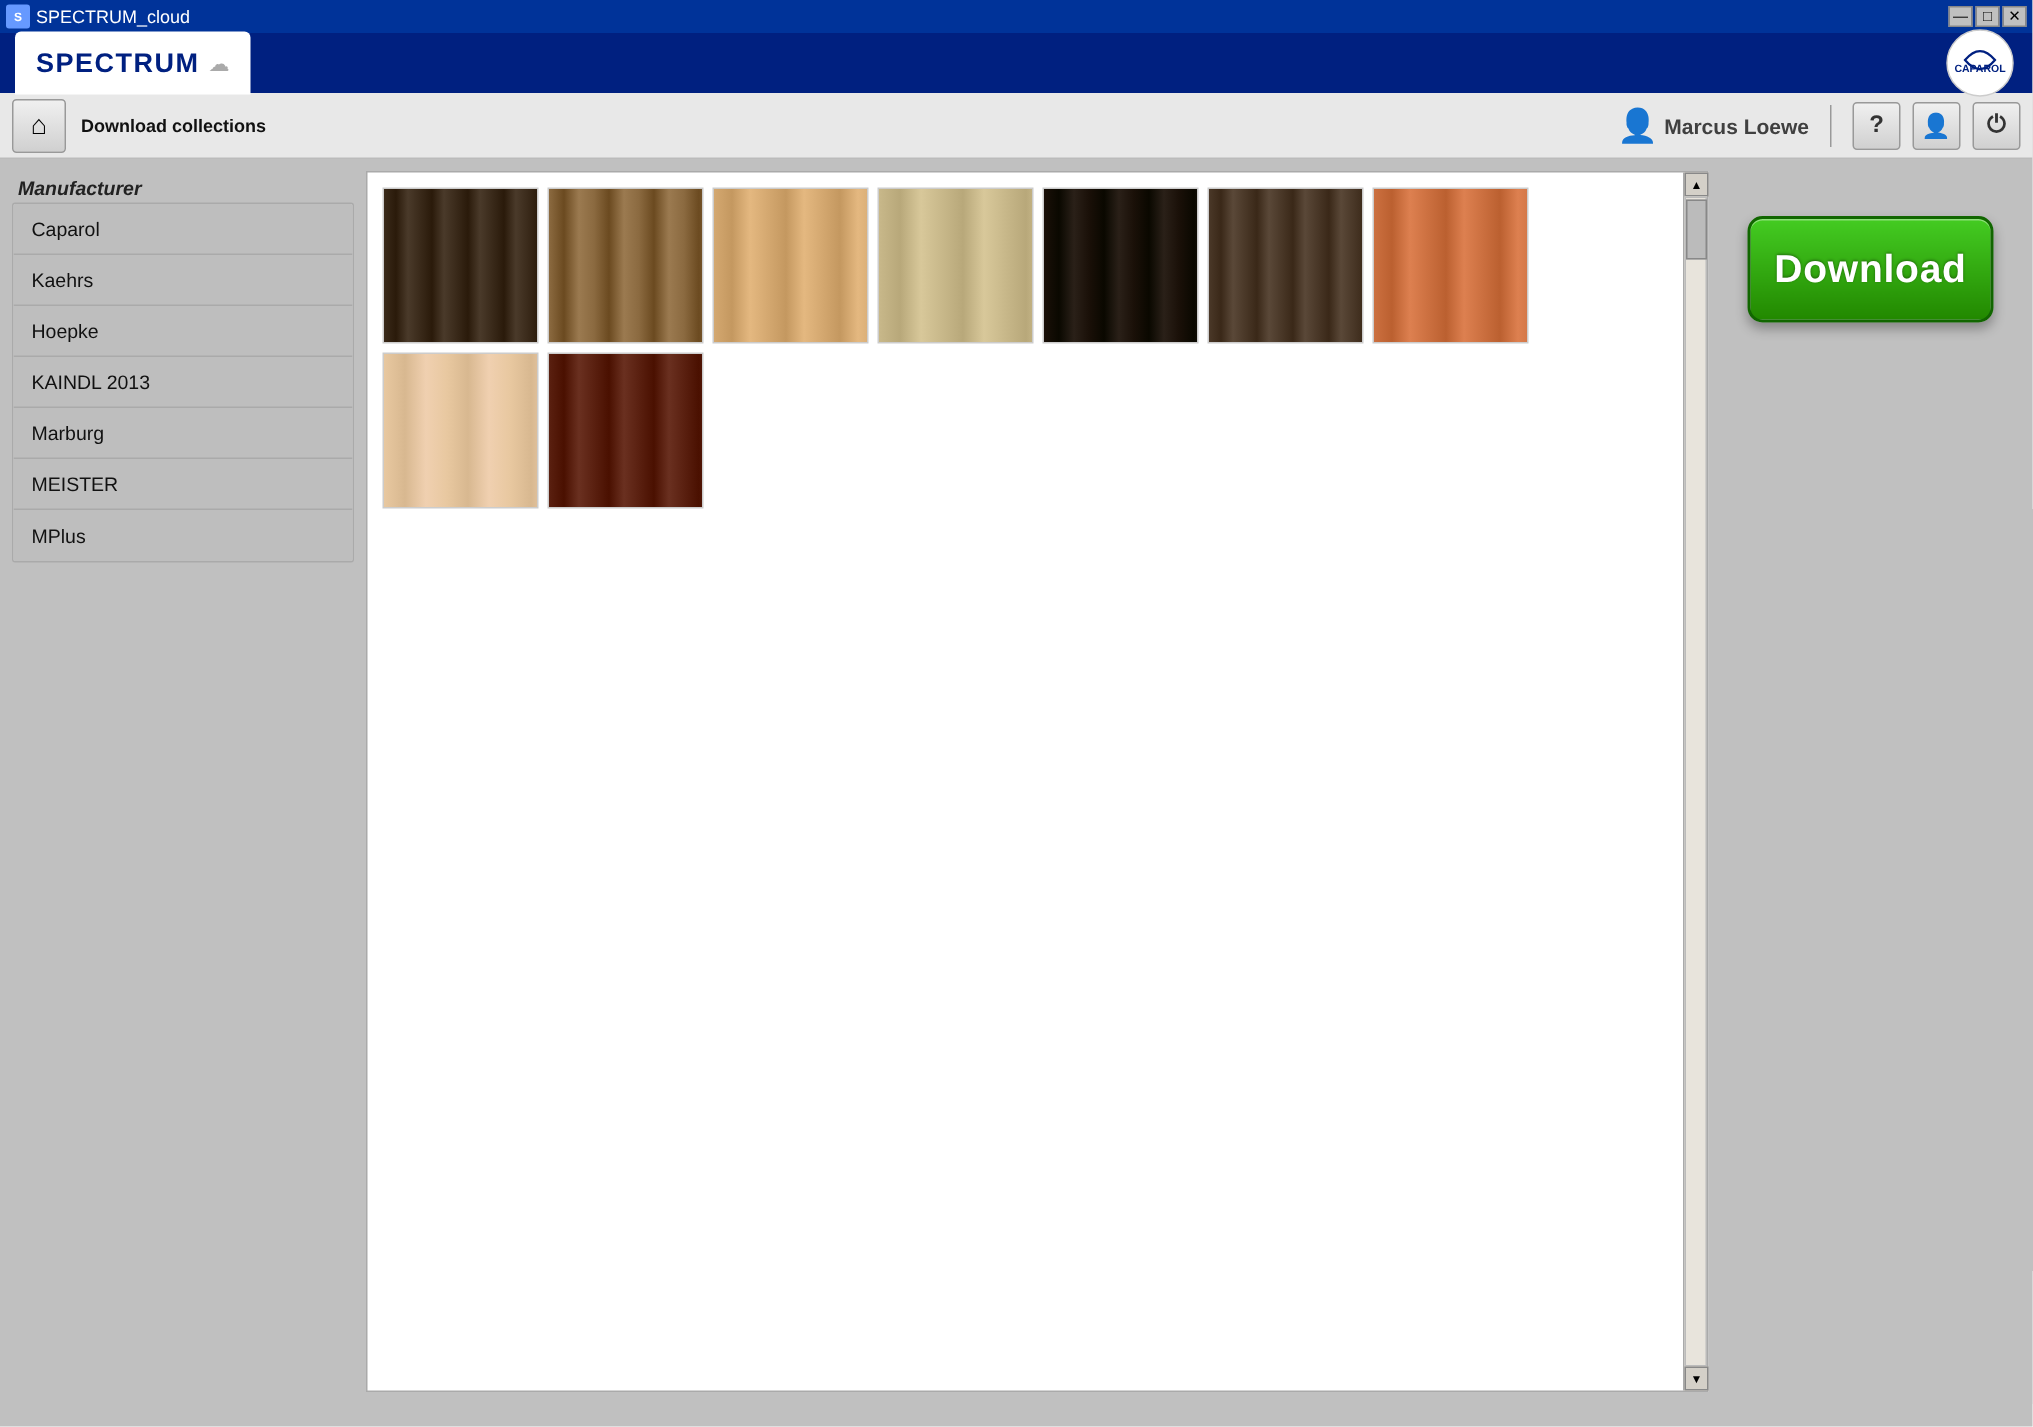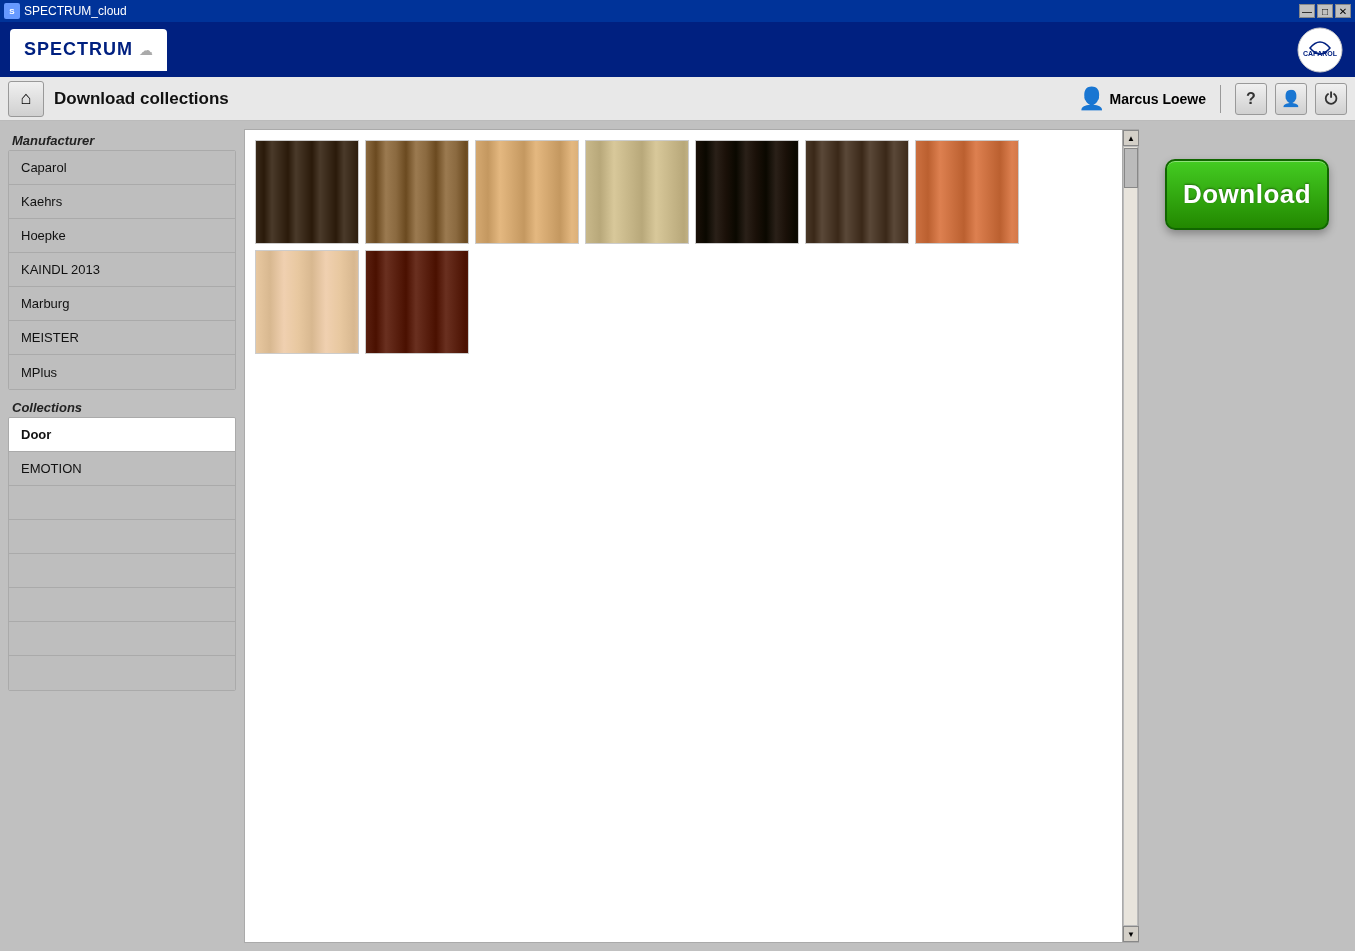--- a/index.html
+++ b/index.html
@@ -26,21 +26,21 @@
     #title-bar .win-controls { display: flex; gap: 2px; }
     #title-bar .win-btn {
       width: 16px; height: 14px; background: #c0c0c0; border: 1px solid #888;
       display: flex; align-items: center; justify-content: center;
       font-size: 10px; color: black; cursor: pointer;
     }
 
     
     #app-header {
       background: #002080;
-      height: 55px;
+      height: 40px;
       display: flex;
       align-items: center;
       padding: 0 10px;
       justify-content: space-between;
     }
     #logo-area {
       display: flex; align-items: center; gap: 0;
     }
     #logo-tab {
       background: white;
@@ -71,28 +71,28 @@
       gap: 10px;
     }
     #home-btn {
       width: 36px; height: 36px;
       background: linear-gradient(to bottom, #f0f0f0, #d0d0d0);
       border: 1px solid #999; border-radius: 3px;
       display: flex; align-items: center; justify-content: center;
       cursor: pointer; font-size: 18px;
     }
     #page-title-text {
-      font-size: 17px; font-weight: bold; color: #111; flex: 1;
+      font-size: 12px; font-weight: bold; color: #111; flex: 1;
     }
     #user-area {
       display: flex; align-items: center; gap: 8px;
     }
     #user-icon-area { display: flex; align-items: center; gap: 4px; }
     #user-avatar-icon { font-size: 22px; color: #333; }
-    #username-label { font-size: 14px; color: #000000; font-weight: bold; }
+    #username-label { font-size: 14px; color: #404040; font-weight: bold; }
     #separator { width: 1px; height: 28px; background: #999; margin: 0 6px; }
     .header-action-btn {
       width: 32px; height: 32px;
       background: linear-gradient(to bottom, #f0f0f0, #d0d0d0);
       border: 1px solid #999; border-radius: 3px;
       display: flex; align-items: center; justify-content: center;
       cursor: pointer; font-size: 16px; font-weight: bold; color: #333;
     }
 
     
@@ -286,34 +286,20 @@
       <div class="sidebar-section-label">Manufacturer</div>
       <div class="sidebar-list">
 
       <div class="sidebar-item">Caparol</div>
           <div class="sidebar-item">Kaehrs</div>
           <div class="sidebar-item">Hoepke</div>
           <div class="sidebar-item">KAINDL 2013</div>
           <div class="sidebar-item">Marburg</div>
           <div class="sidebar-item">MEISTER</div>
           <div class="sidebar-item">MPlus</div>
-        </div>
-    </div>
-    <div>
-      <div class="sidebar-section-label">Collections</div>
-      <div class="sidebar-list">
-
-      <div class="sidebar-item selected">Door</div>
-          <div class="sidebar-item">EMOTION</div>
-          <div class="sidebar-item"></div>
-          <div class="sidebar-item"></div>
-          <div class="sidebar-item"></div>
-          <div class="sidebar-item"></div>
-          <div class="sidebar-item"></div>
-          <div class="sidebar-item"></div>
         </div>
     </div>
   </div>
 
   <div id="content-area">
     <div id="content-scroll-wrapper">
       <div id="texture-grid">
 
       <div class="texture-swatch t1" title="Dark Walnut"></div>
           <div class="texture-swatch t2" title="Medium Oak"></div>

